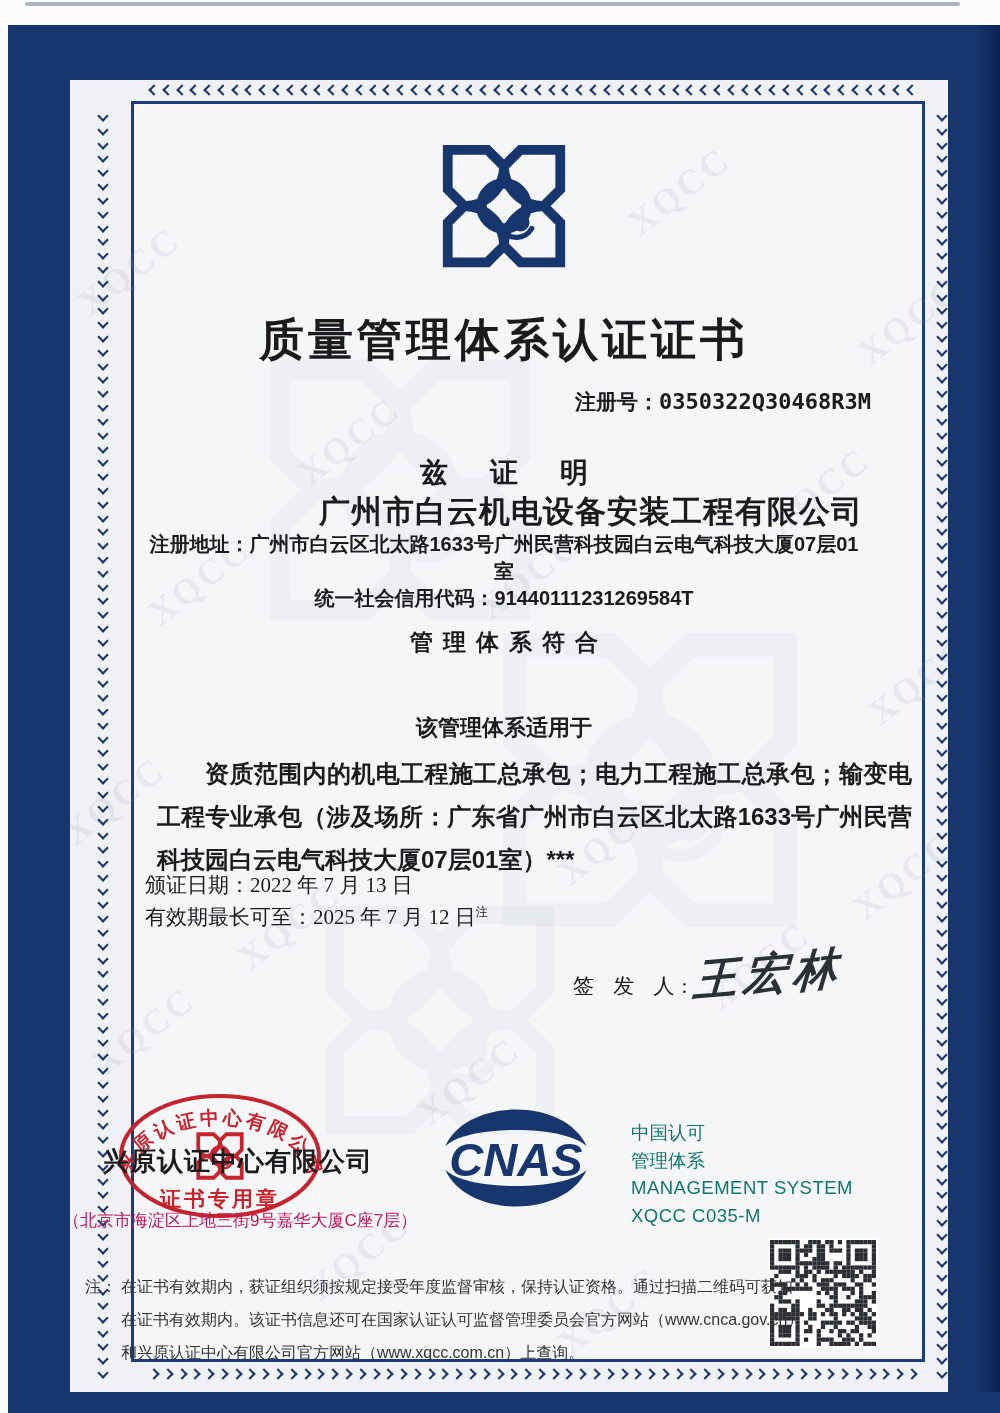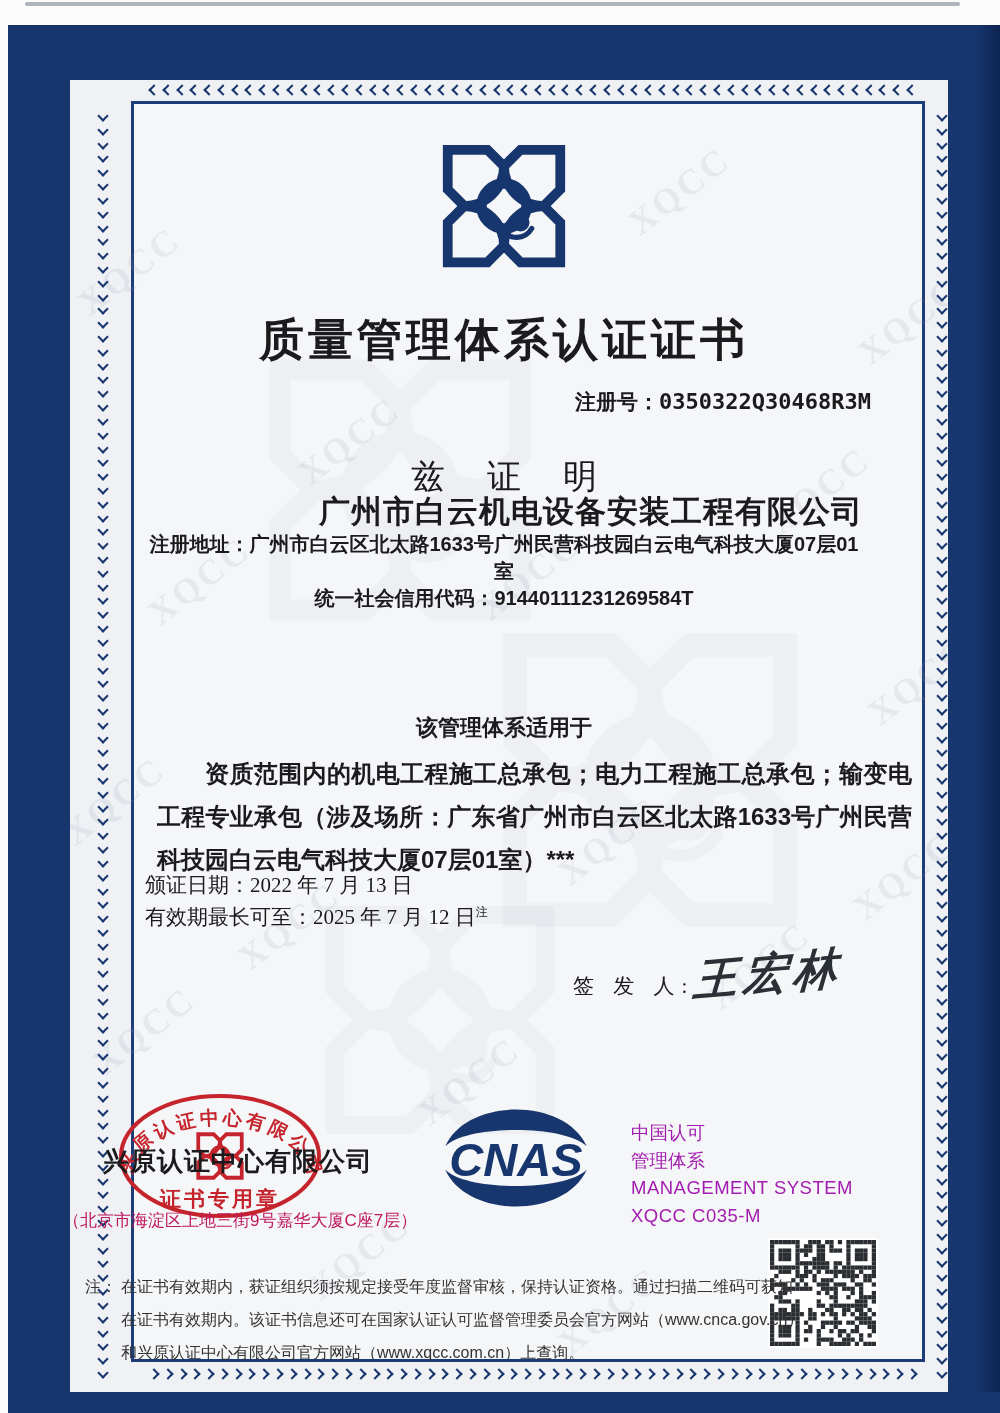--- a/index.html
+++ b/index.html
@@ -42,39 +42,39 @@
   
   .wm-layer{position:absolute;inset:0;z-index:2;pointer-events:none;}
   .wm{position:absolute;font-weight:bold;font-size:36px;letter-spacing:3px;color:#8e9ab5;opacity:.14;transform:rotate(-38deg);font-family:"Liberation Serif","DejaVu Serif",serif;}
   .wm-emblem{position:absolute;opacity:.05;color:#6a7890;}
   
   .content{position:absolute;left:145px;top:107px;width:718px;height:1255px;z-index:4;color:var(--ink);}
   .logo-main{position:absolute;left:50%;top:24px;transform:translateX(-50%);width:150px;height:150px;color:var(--navy);}
   .title{position:absolute;top:203px;width:100%;text-align:center;font-size:45px;font-weight:bold;letter-spacing:4px;}
   .reg-line{position:absolute;top:281px;right:-8px;font-size:21px;font-weight:600;}
   .reg-line .num{font-family:"DejaVu Sans Mono","Liberation Mono",monospace;font-weight:bold;font-size:22px;letter-spacing:0;}
-  .certify{position:absolute;top:347px;width:100%;text-align:center;font-size:34px;font-weight:400;letter-spacing:42px;text-indent:42px;}
+  .certify{position:absolute;top:347px;width:100%;text-align:center;font-size:28px;font-weight:700;letter-spacing:42px;text-indent:42px;}
   .company{position:absolute;top:384px;width:100%;text-align:right;font-size:31px;font-weight:bold;letter-spacing:1px;}
   .addr{position:absolute;top:424px;width:100%;text-align:center;font-size:20px;font-weight:600;}
   .code{position:absolute;top:478px;width:100%;text-align:center;font-size:20px;font-weight:600;}
   .conformity{position:absolute;top:520px;width:100%;text-align:center;font-size:23px;font-weight:bold;letter-spacing:10px;text-indent:10px;}
   .standards{position:absolute;top:555px;width:110%;left:-5%;text-align:center;font-size:24px;font-weight:bold;font-family:"DejaVu Sans Mono","Liberation Mono",monospace;}
   .scope-head{position:absolute;top:606px;width:100%;text-align:center;font-size:22px;font-weight:600;}
   .scope{position:absolute;top:645px;left:0;width:755px;font-size:24px;font-weight:bold;line-height:43px;text-align:justify;text-indent:2em;margin-left:12px;}
   .date1{position:absolute;top:764px;left:0;font-size:21px;font-family:"Liberation Serif","DejaVu Serif",serif;}
   .date2{position:absolute;top:796px;left:0;font-size:21px;font-family:"Liberation Serif","DejaVu Serif",serif;}
   .date2 sup{font-size:12px;}
   .signer-label{position:absolute;top:865px;left:428px;font-size:21px;letter-spacing:7px;font-family:"Liberation Serif","DejaVu Serif",serif;}
   .signature{position:absolute;top:838px;left:548px;font-size:44px;font-weight:bold;font-style:italic;color:#2b3036;transform:rotate(-5deg) skewX(-8deg);letter-spacing:6px;font-family:"Liberation Serif","DejaVu Serif",serif;}
   
   .seal{position:absolute;left:-28px;top:985px;width:206px;height:128px;}
   .issuer-name{position:absolute;left:-42px;top:1037px;width:300px;font-size:26px;letter-spacing:1px;font-weight:600;font-family:"Liberation Serif","DejaVu Serif",serif;}
   .issuer-addr{position:absolute;left:-82px;top:1102px;font-size:17px;color:#be185d;}
   .cnas-logo{position:absolute;left:287px;top:983px;width:168px;height:136px;}
-  .acc-block{position:absolute;left:486px;top:1012px;font-size:18.5px;line-height:27.5px;color:#a21caf;}
+  .acc-block{position:absolute;left:486px;top:1012px;font-size:18.5px;line-height:27.5px;color:#0f766e;}
   .acc-block .en{letter-spacing:.5px;}
   .qr{position:absolute;left:623px;top:1131px;width:110px;height:110px;background:#fff;padding:2px;}
   .footnote{position:absolute;left:-60px;top:1163px;display:flex;font-size:16px;line-height:33px;color:#333;}
   .footnote .lbl{white-space:nowrap;margin-right:4px;}
   .footnote .fl{white-space:nowrap;}
 </style>
 </head>
 <body>
 
 <svg width="0" height="0" style="position:absolute">
@@ -452,20 +452,21 @@
 
     <div class="reg-line">
       <span>注册号：</span><span class="num">0350322Q30468R3M</span>
     </div>
 
     <div class="certify">兹证明</div>
     <div class="company">广州市白云机电设备安装工程有限公司</div>
     <div class="addr">注册地址：广州市白云区北太路1633号广州民营科技园白云电气科技大厦07层01室</div>
     <div class="code">统一社会信用代码：91440111231269584T</div>
 
+    <div class="conformity">管理体系符合</div>
 
     <div class="scope-head">该管理体系适用于</div>
     <div class="scope">资质范围内的机电工程施工总承包；电力工程施工总承包；输变电工程专业承包（涉及场所：广东省广州市白云区北太路1633号广州民营科技园白云电气科技大厦07层01室）***</div>
 
     <div class="date1">颁证日期：2022 年 7 月 13 日</div>
     <div class="date2">
       <span>有效期最长可至：2025 年 7 月 12 日</span><sup>注</sup>
     </div>
 
     <div class="signer-label">签 发 人:</div>

